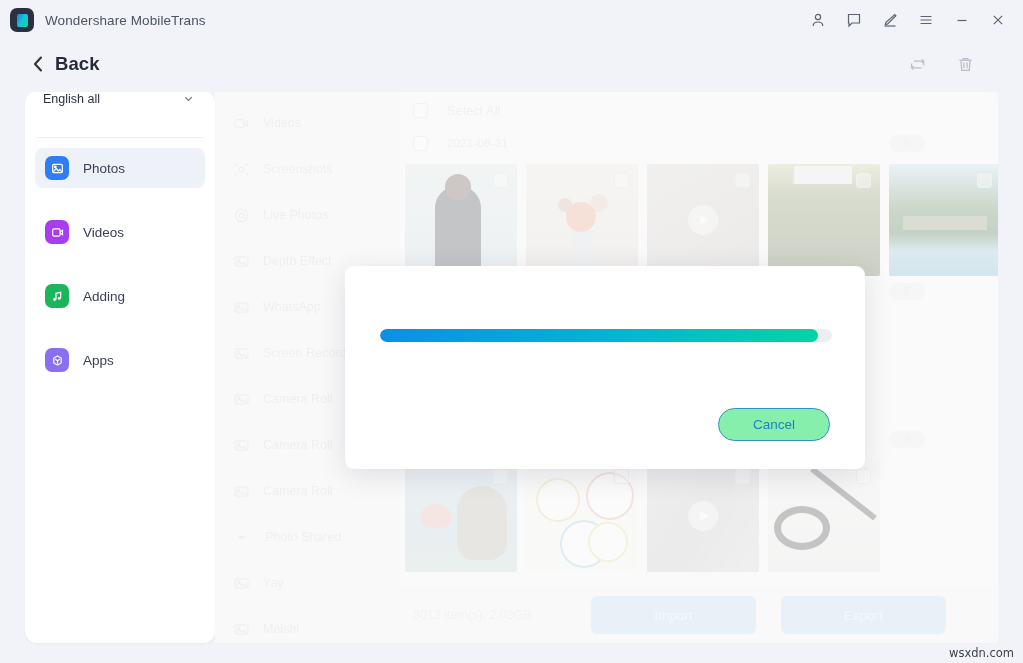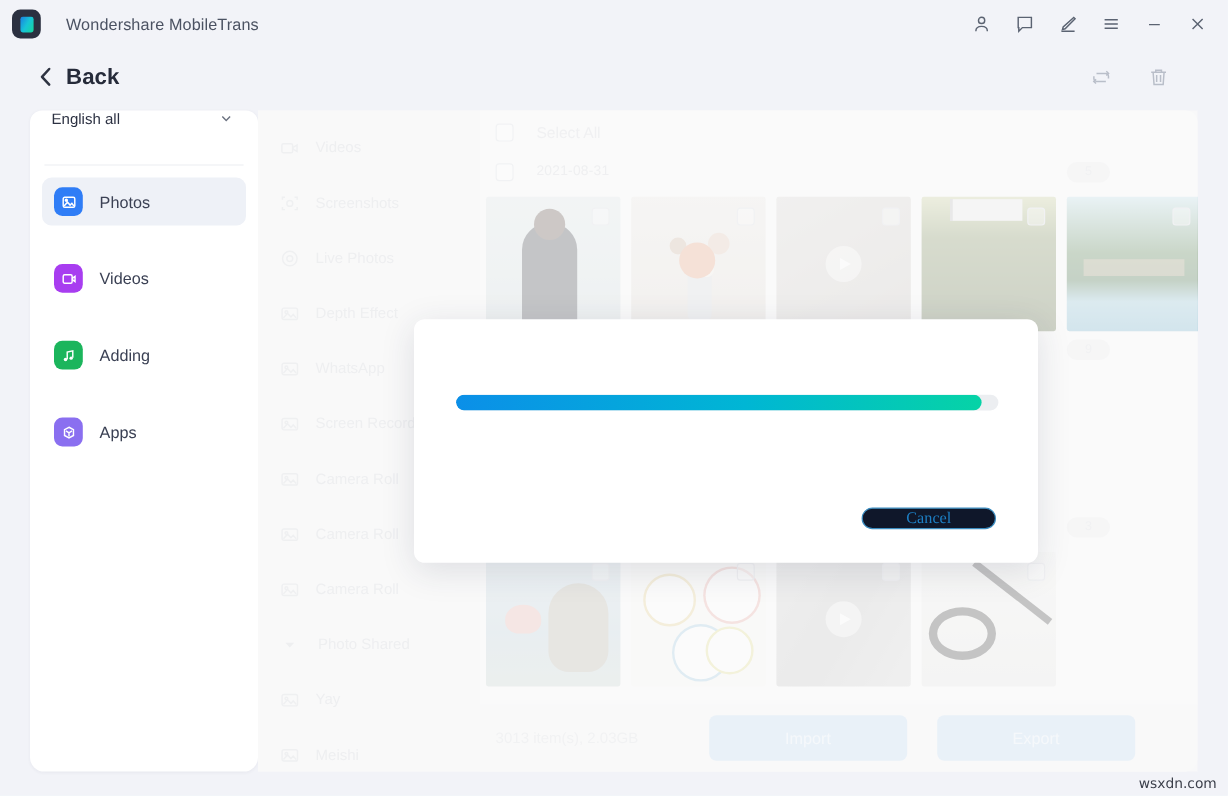--- a/index.html
+++ b/index.html
@@ -27,21 +27,21 @@
     width: 24px; height: 24px; border-radius: 7px;
     background: #2b3040;
     display: flex; align-items: center; justify-content: center;
     flex: none;
   }
   .logo-inner {
     width: 11px; height: 13px; border-radius: 2px;
     background: linear-gradient(120deg, #1a7fe0 0%, #17c4d6 50%, #16d79a 100%);
   }
   .app-title {
-    margin-left: 21px;
+    margin-left: 11px;
     font-size: 13.5px; color: #4b5262; letter-spacing: .1px;
     white-space: nowrap;
   }
   .win-icons {
     margin-left: auto;
     display: flex; align-items: center; gap: 18px;
     padding-right: 4px;
   }
   .wicon {
     width: 18px; height: 18px;
@@ -291,23 +291,23 @@
     background: #eceef1; overflow: hidden;
   }
   .pbar-fill {
     height: 13px; border-radius: 7px;
     background: linear-gradient(90deg, #0b8fe8 0%, #00b6d4 55%, #06d3a6 100%);
   }
   .modal-actions {
     position: absolute; right: 35px; bottom: 28px;
   }
   .btn-cancel {
-    width: 112px; height: 18px; border-radius: 17px;
-    background: #0f172a; border: 1px solid #3a8cc0;
-    color: #1d7fc4; font-size: 13.5px; font-family: Liberation Serif, serif;
+    width: 112px; height: 33px; border-radius: 17px;
+    background: #86efac; border: 1px solid #3a8cc0;
+    color: #1d7fc4; font-size: 13.5px; font-family: Liberation Sans, sans-serif;
   }
 
   
   .watermark {
     position: absolute; right: 9px; bottom: 3px;
     font-size: 11.5px; color: #3b3f4a;
     font-family: "DejaVu Sans", sans-serif;
   }
 </style>
 </head>

